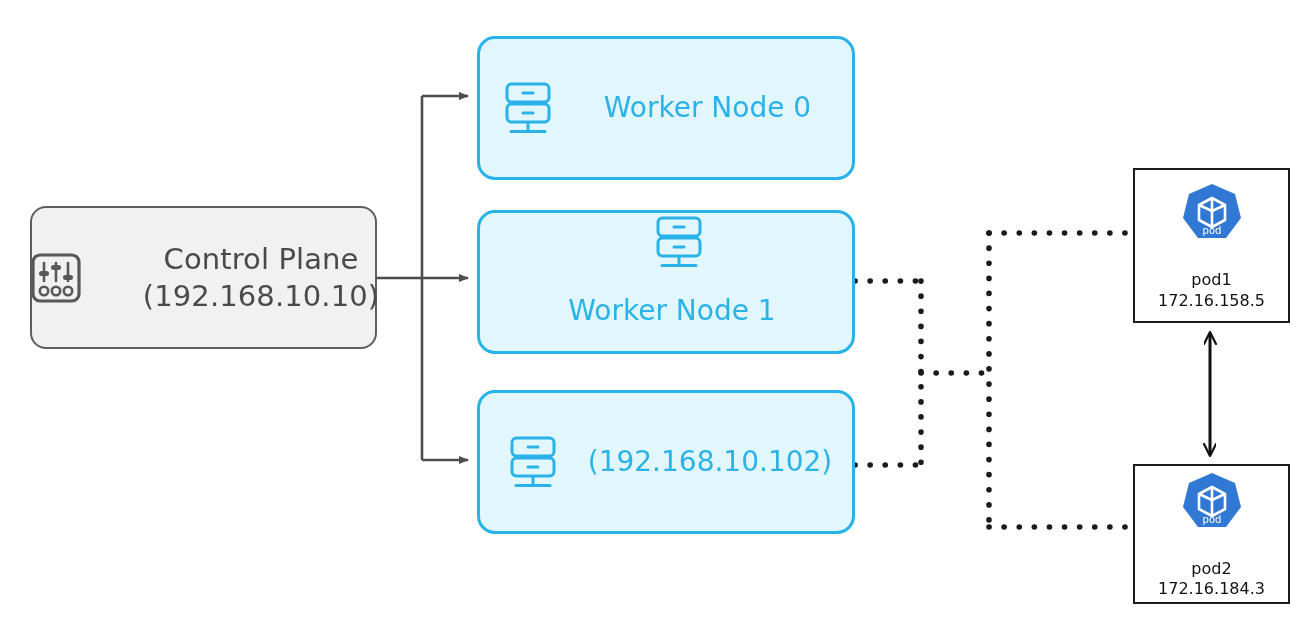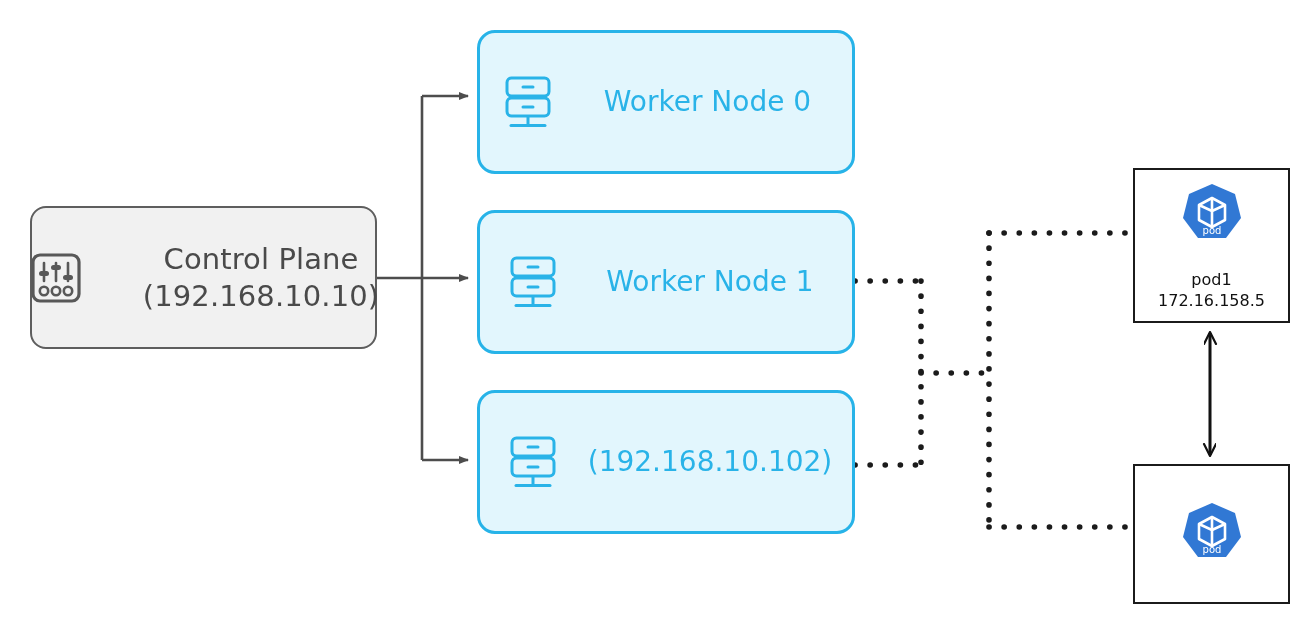--- a/index.html
+++ b/index.html
@@ -66,22 +66,22 @@
     box-sizing: border-box;
     background: #e2f6fd;
     border: 3px solid #27b3e8;
     border-radius: 18px;
     display: flex;
     align-items: center;
     justify-content: flex-start;
     padding-left: 26px;
     gap: 22px;
   }
-  #worker-node-0 { top: 30px; padding-left: 21px; }
-  #worker-node-1 { top: 210px; }
+  #worker-node-0 { top: 36px; padding-left: 21px; }
+  #worker-node-1 { top: 210px; flex-direction: column; }
   #worker-node-2 { top: 390px; }
 
   .worker-node .wn-label {
     font-family: "DejaVu Sans", sans-serif;
     font-size: 28px;
     line-height: 1.3;
     color: #29b3e8;
     text-align: center;
     white-space: nowrap;
     flex: 1;
@@ -251,15 +251,19 @@
         <g fill="none" stroke="#ffffff" stroke-width="2.6" stroke-linejoin="round">
           <polygon points="34,18 47,25 47,40 34,47 21,40 21,25"></polygon>
           <line x1="34" y1="18" x2="34" y2="31"></line>
           <line x1="34" y1="31" x2="21" y2="25"></line>
           <line x1="34" y1="31" x2="47" y2="25"></line>
           <line x1="34" y1="31" x2="34" y2="47"></line>
         </g>
         <text x="34" y="54" fill="#ffffff" font-size="10" font-family="DejaVu Sans, sans-serif" text-anchor="middle">pod</text>
       </svg>
     </span>
+    <div class="pod-label">
+      <div>pod2</div>
+      <div>172.16.184.3</div>
+    </div>
   </div>
 
 </div>
 
 </body></html>

